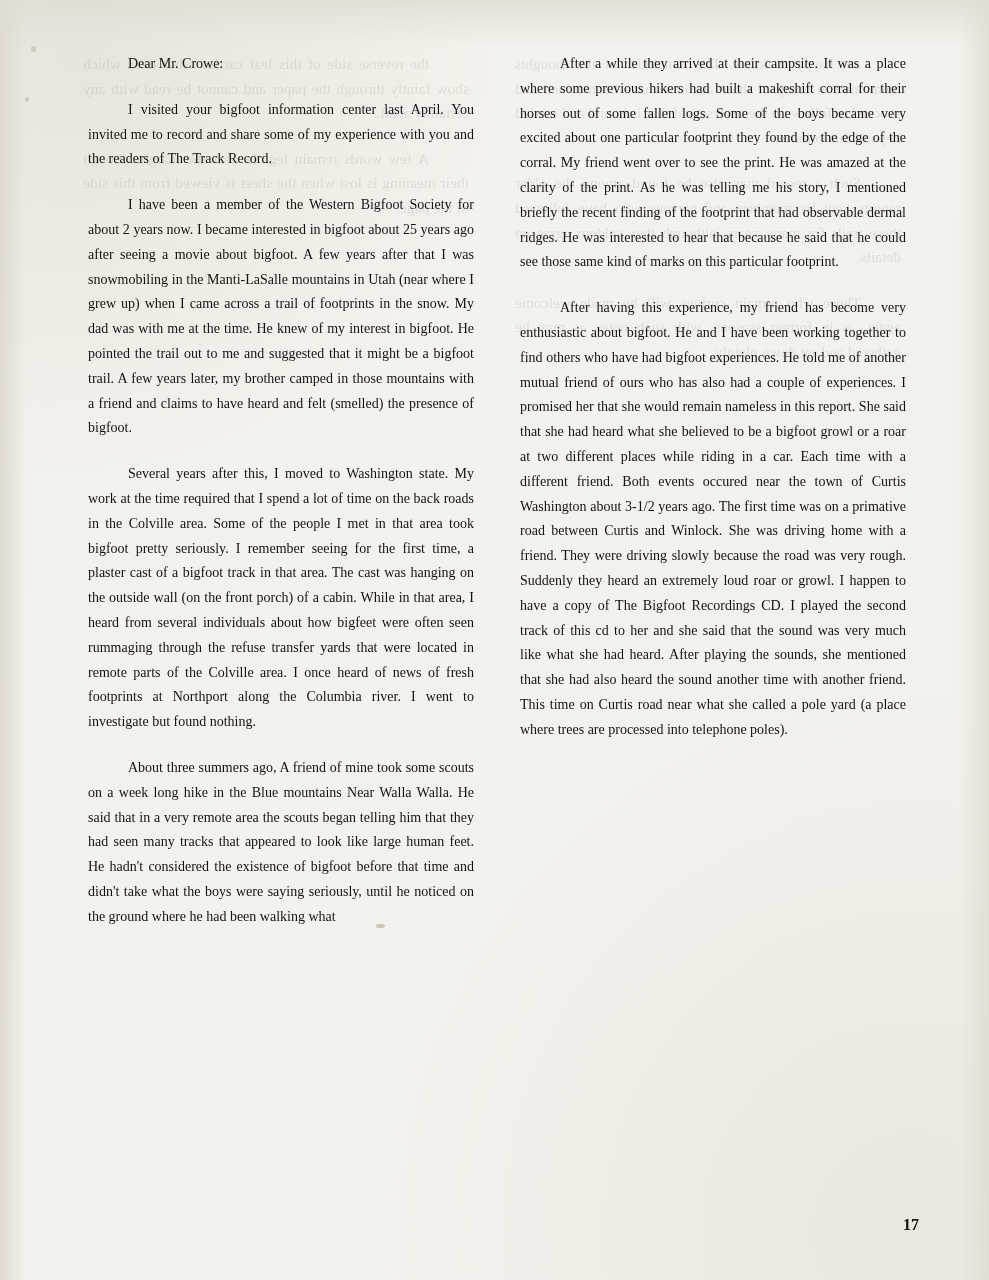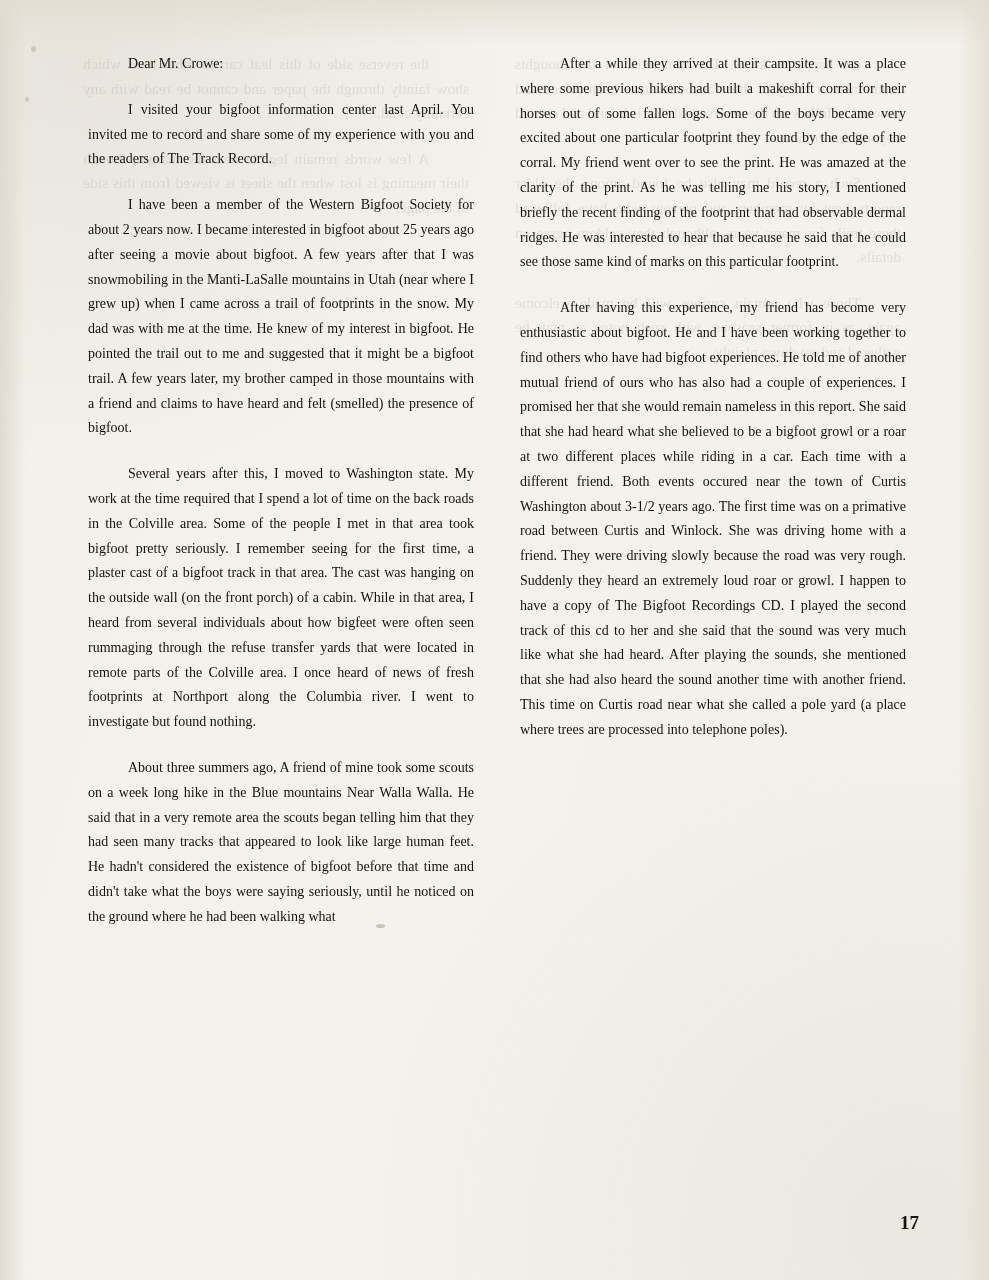--- a/index.html
+++ b/index.html
@@ -94,21 +94,21 @@
     margin-top: 21px;
   }
   .salutation {
     margin: 0 0 0 0;
     text-indent: 0;
   }
   .page-number {
     position: absolute;
     right: 70px;
     bottom: 46px;
-    font-size: 19px;
+    font-size: 16px;
     font-weight: bold;
     color: #171512;
     z-index: 4;
   }
   .speck {
     position: absolute;
     background: #b9b09d;
     border-radius: 50%;
     opacity: 0.55;
     pointer-events: none;

